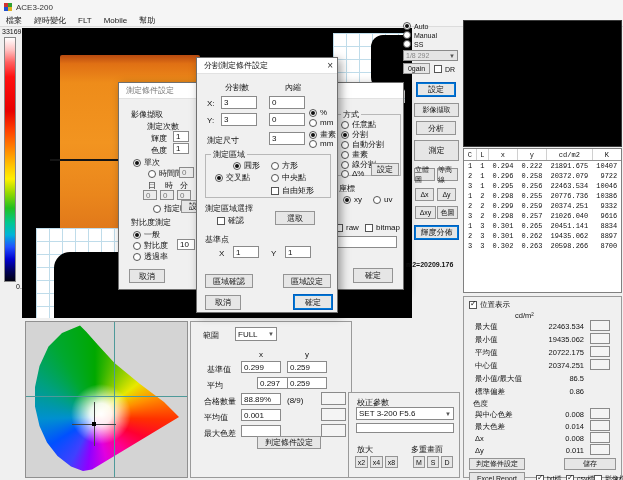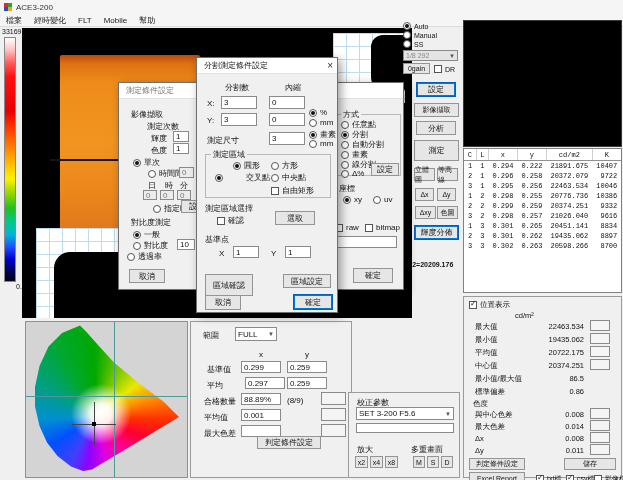--- a/index.html
+++ b/index.html
@@ -234,21 +234,21 @@
     <div class="abs combo" style="left:44px;top:5px;width:42px;height:14px;">
       <span>FULL</span>
         <span class="carrot">▼</span>
     </div>
     <div class="abs lbl" style="left:68px;top:28px;">x</div>
     <div class="abs lbl" style="left:114px;top:28px;">y</div>
     <div class="abs lbl" style="left:16px;top:42px;">基準值</div>
     <div class="abs inp" style="left:50px;top:39px;width:40px;height:12px;">0.299</div>
     <div class="abs inp" style="left:96px;top:39px;width:40px;height:12px;">0.259</div>
     <div class="abs lbl" style="left:16px;top:58px;">平均</div>
-    <div class="abs inp" style="left:54px;top:55px;width:40px;height:12px;text-align:center;">0.297</div>
+    <div class="abs inp" style="left:66px;top:55px;width:40px;height:12px;text-align:center;">0.297</div>
     <div class="abs inp" style="left:96px;top:55px;width:40px;height:12px;">0.259</div>
     <div class="abs lbl" style="left:13px;top:74px;">合格數量</div>
     <div class="abs inp" style="left:50px;top:71px;width:40px;height:12px;">88.89%</div>
     <div class="abs lbl" style="left:96px;top:74px;">(8/9)</div>
     <div class="abs lbl" style="left:13px;top:90px;">平均值</div>
     <div class="abs inp" style="left:50px;top:87px;width:40px;height:12px;">0.001</div>
     <div class="abs lbl" style="left:13px;top:106px;">最大色差</div>
     <div class="abs inp" style="left:50px;top:103px;width:40px;height:12px;"></div>
     <div class="abs indicator" style="left:130px;top:70px;width:25px;height:13px;"></div>
     <div class="abs indicator" style="left:130px;top:86px;width:25px;height:13px;"></div>
@@ -363,21 +363,21 @@
     <div class="abs lbl" style="left:12px;top:134px;">對比度測定</div>
     <div class="abs row" style="left:14px;top:146px;">
         <span class="rad on"></span>
         <span>一般</span>
       </div>
     <div class="abs row" style="left:14px;top:157px;">
         <span class="rad"></span>
         <span>對比度</span>
       </div>
     <div class="abs inp" style="left:58px;top:156px;width:18px;height:11px;">10</div>
-    <div class="abs row" style="left:8px;top:168px;">
+    <div class="abs row" style="left:14px;top:168px;">
         <span class="rad"></span>
         <span>透過率</span>
       </div>
     <div class="abs btn" style="left:10px;top:186px;width:36px;height:14px;">取消</div>
 
     <div class="abs grp" style="left:216px;top:31px;width:66px;height:62px;">
       <span class="glabel">方式</span>
     </div>
     <div class="abs row" style="left:222px;top:36px;">
         <span class="rad"></span>
@@ -461,21 +461,21 @@
       <span class="glabel">測定區域</span>
     </div>
     <div class="abs row" style="left:36px;top:102px;">
         <span class="rad on"></span>
         <span>圓形</span>
       </div>
     <div class="abs row" style="left:74px;top:102px;">
         <span class="rad"></span>
         <span>方形</span>
       </div>
-    <div class="abs row" style="left:18px;top:114px;gap:20px;">
+    <div class="abs row" style="left:18px;top:114px;">
         <span class="rad on"></span>
         <span>交叉點</span>
       </div>
     <div class="abs row" style="left:74px;top:114px;">
         <span class="rad"></span>
         <span>中央點</span>
       </div>
     <div class="abs row" style="left:74px;top:127px;">
         <span class="cb"></span>
         <span>自由矩形</span>
@@ -487,19 +487,19 @@
         <span>確認</span>
       </div>
     <div class="abs btn" style="left:78px;top:153px;width:40px;height:14px;">選取</div>
 
     <div class="abs lbl" style="left:8px;top:176px;">基準点</div>
     <div class="abs lbl" style="left:22px;top:191px;">X</div>
     <div class="abs inp" style="left:36px;top:188px;width:26px;height:12px;">1</div>
     <div class="abs lbl" style="left:74px;top:191px;">Y</div>
     <div class="abs inp" style="left:88px;top:188px;width:26px;height:12px;">1</div>
 
-    <div class="abs btn" style="left:8px;top:216px;width:48px;height:22px;">區域確認</div>
+    <div class="abs btn" style="left:8px;top:216px;width:48px;height:14px;">區域確認</div>
     <div class="abs btn" style="left:86px;top:216px;width:48px;height:14px;text-align:center;">區域設定</div>
     <div class="abs btn" style="left:8px;top:237px;width:36px;height:15px;">取消</div>
     <div class="abs btn def" style="left:96px;top:236px;width:40px;height:16px;">確定</div>
   </div>
 
 </div>
 
 </body></html>

